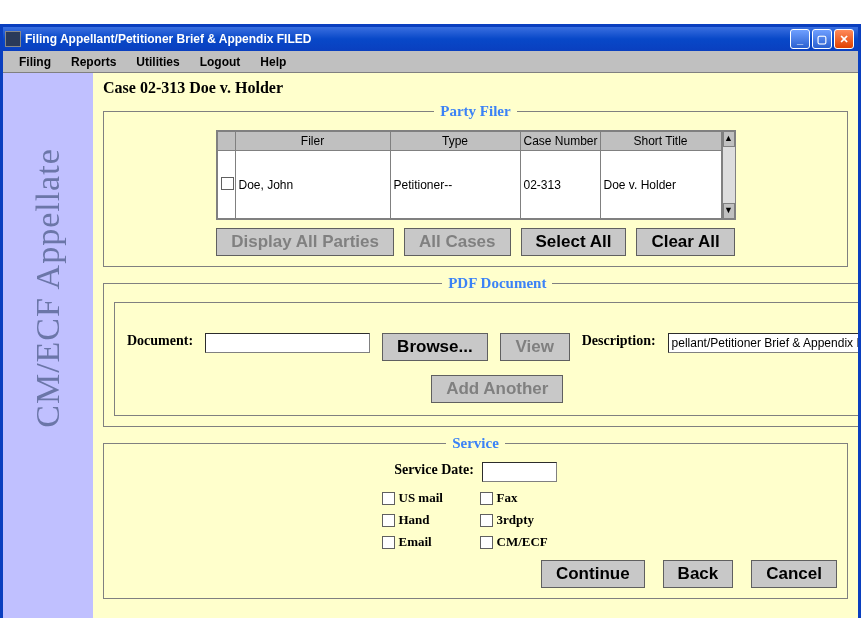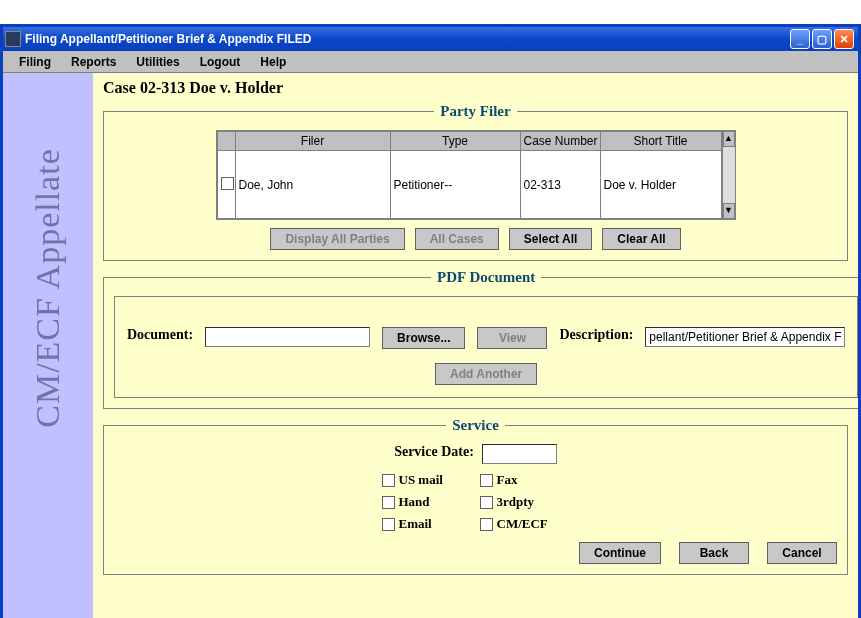--- a/index.html
+++ b/index.html
@@ -103,21 +103,21 @@
   fieldset.groupbox {
     border: 1px solid #808080;
     margin: 0 0 8px 0;
     padding: 10px 10px 10px 10px;
     position: relative;
   }
   fieldset.groupbox > legend {
     font-family: "Times New Roman", serif;
     font-size: 15px;
     font-weight: bold;
-    color: #0c4a6e;
+    color: #3b82f6;
     padding: 0 6px;
     text-align: center;
     margin: 0 auto;
   }
 
   
   .pf-wrap {
     display: flex;
     justify-content: center;
   }
@@ -168,21 +168,21 @@
   .pf-buttons {
     display:flex;
     justify-content:center;
     gap: 10px;
     margin-top: 8px;
   }
   .btn {
     background: #c8c8c8;
     border: 1px solid #606060;
     padding: 3px 14px;
-    font-size: 12px;
+    font-size: 17px;
     font-weight: bold;
     cursor: pointer;
     min-width: 70px;
   }
   .btn.disabled { color: #808080; cursor: default; }
 
   
   .pdf-inner {
     border: 1px solid #808080;
     padding: 30px 12px 12px 12px;

